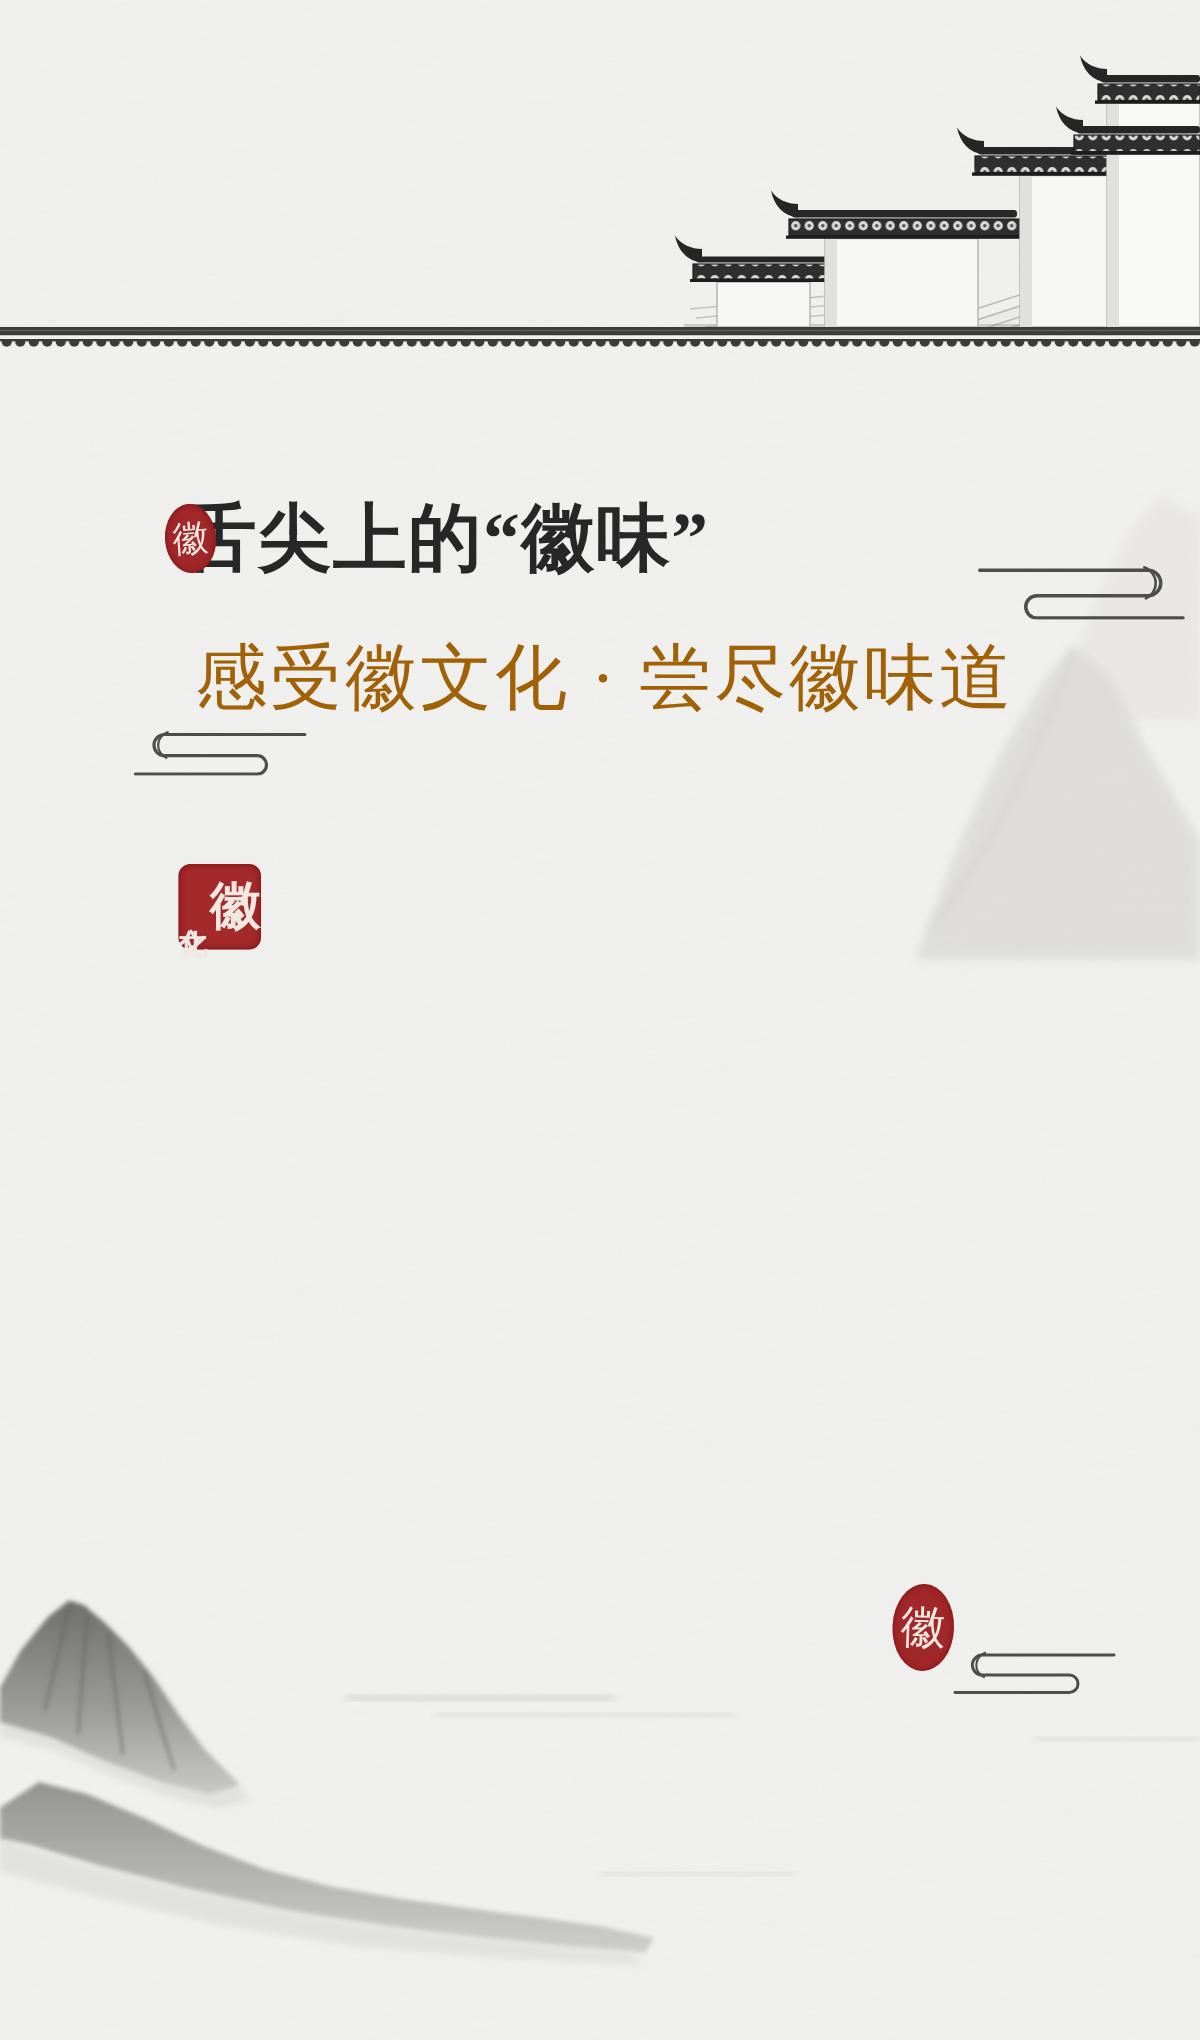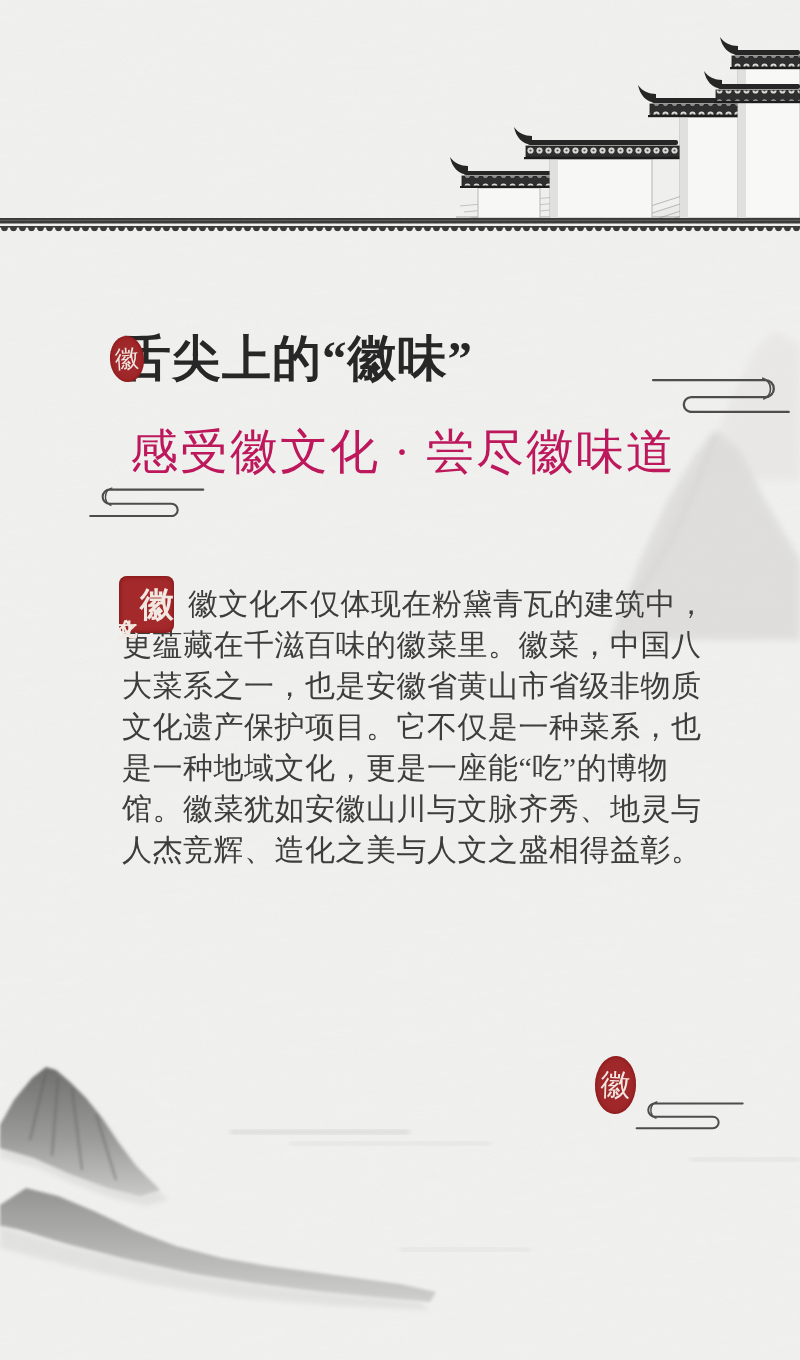--- a/index.html
+++ b/index.html
@@ -14,21 +14,21 @@
   #band{left:0;top:218px;z-index:1;}
   .cloud{position:absolute;z-index:1;}
   #cloud-title{left:644px;top:377px;transform:scaleX(-1);}
   #cloud-left{left:82px;top:487px;}
   #cloud-br{left:630px;top:1100px;}
 
   .title{position:absolute;left:122px;top:326px;margin:0;z-index:2;
          font-size:49px;font-weight:700;letter-spacing:1px;color:#272727;
          font-family:"Liberation Serif","DejaVu Serif",serif;white-space:nowrap;}
   .subtitle{position:absolute;left:130px;top:420px;z-index:2;
-         font-size:48px;font-weight:500;letter-spacing:2px;color:#be185d;white-space:nowrap;}
+         font-size:48px;font-weight:500;letter-spacing:2px;color:#a16207;white-space:nowrap;}
 
   .seal-oval{position:absolute;z-index:3;background:#a0282a;color:#f2e8e2;
          border-radius:50%;display:flex;align-items:center;justify-content:center;
          box-shadow:inset 0 0 4px rgba(120,10,10,.8);}
   #title-seal{left:110px;top:336px;width:34px;height:46px;font-size:24px;transform:rotate(-4deg);}
   #end-seal{left:595px;top:1056px;width:41px;height:58px;font-size:30px;transform:rotate(2deg);}
 
   #lead-seal{position:absolute;left:119px;top:576px;width:55px;height:57px;z-index:3;
          background:#a4292b;border-radius:8px;color:#f2e8e2;
          display:flex;flex-direction:row;align-items:center;justify-content:center;gap:2px;
@@ -157,27 +157,20 @@
   <div class="subtitle">感受徽文化 · 尝尽徽味道</div>
   <svg id="cloud-left" class="cloud" width="126" height="30" viewBox="0 0 140 34">
     <path d="M136 3 H30 a8 8 0 0 0 0 16 H100 a7 7 0 0 1 0 14 H8" fill="none" stroke="#4d4d4d" stroke-width="2.4" stroke-linecap="round"></path>
     <path d="M33 1 a10.5 10.5 0 0 0 -1 20" fill="none" stroke="#4d4d4d" stroke-width="1.7"></path>
   </svg>
 
   <div id="lead-seal">
     <span class="ls-left">文化</span>
     <span class="ls-right">徽</span>
   </div>
-  <p id="para1" class="para">徽文化不仅体现在粉黛青瓦的建筑中，
-更蕴藏在千滋百味的徽菜里。徽菜，中国八
-大菜系之一，也是安徽省黄山市省级非物质
-文化遗产保护项目。它不仅是一种菜系，也
-是一种地域文化，更是一座能“吃”的博物
-馆。徽菜犹如安徽山川与文脉齐秀、地灵与
-人杰竞辉、造化之美与人文之盛相得益彰。</p>
   <div id="end-seal" class="seal-oval">
     <span>徽</span>
   </div>
   <svg id="cloud-br" class="cloud" width="116" height="30" viewBox="0 0 140 34">
     <path d="M136 3 H30 a8 8 0 0 0 0 16 H100 a7 7 0 0 1 0 14 H8" fill="none" stroke="#4d4d4d" stroke-width="2.4" stroke-linecap="round"></path>
     <path d="M33 1 a10.5 10.5 0 0 0 -1 20" fill="none" stroke="#4d4d4d" stroke-width="1.7"></path>
   </svg>
 
   <svg id="bl-mtn" class="layer" width="800" height="330" viewBox="0 0 800 330">
     <defs>

